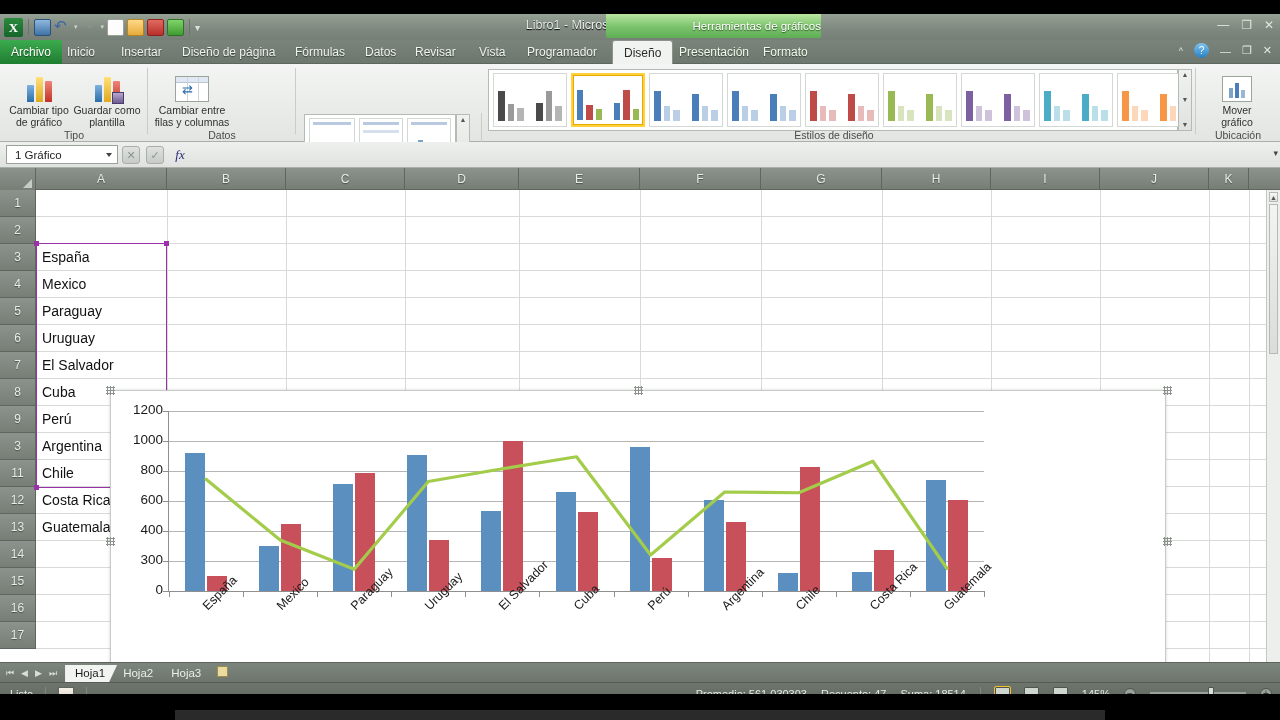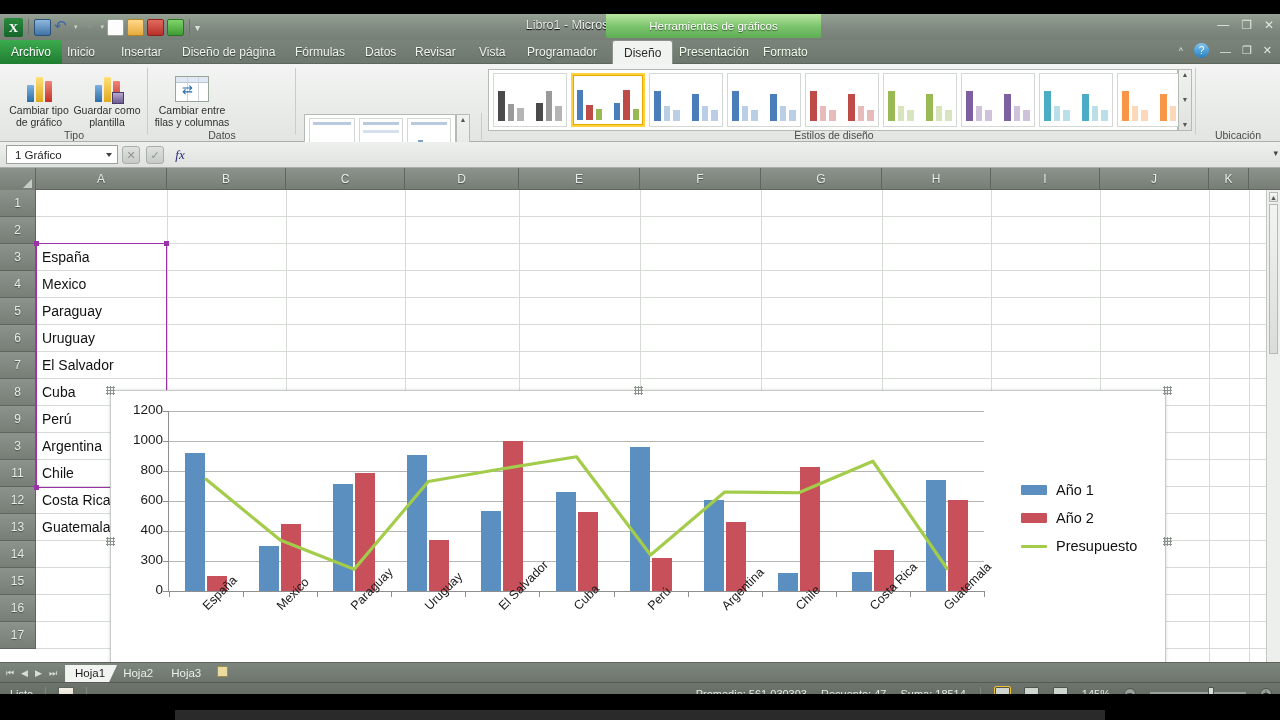--- a/index.html
+++ b/index.html
@@ -30,21 +30,21 @@
   .sep { width:1px;height:16px;background:#6b736b;margin:0 2px;}
   .title-text { position:absolute; left:0; right:0; top:4px; text-align:center;
      color:#e9efe9; font-size:12.5px; text-shadow:0 1px 1px #000; }
   .wbtns { position:absolute; right:6px; top:4px; display:flex; gap:12px; color:#dfe6df; font-size:12px;}
   .wbtns span{cursor:default;}
 
   
   .ctxband { position:absolute; left:606px; top:0px; width:215px; height:24px;
      background:linear-gradient(#b9e6a2,#79c26a 55%,#5fae56);
      border-radius:0 0 2px 2px;
-     color:#fff; font-size:11.5px; text-align:center; line-height:24px;
+     color:#fff; font-size:11.5px; text-align:right; line-height:24px;
      text-shadow:0 1px 1px rgba(0,0,0,.55);}
 
   
   .tabsrow { position:relative; height:24px; background:linear-gradient(#7b847b,#6e776e);
      border-bottom:1px solid #5e665e; }
   .tab { position:absolute; top:0; height:24px; line-height:24px; padding:0 11px;
      color:#eef3ee; font-size:12px; text-shadow:0 1px 1px rgba(0,0,0,.5); white-space:nowrap;}
   .tab.file { background:linear-gradient(#3cab4e,#1f7d31); color:#fff; font-weight:normal; }
   .tab.active { background:#f1f3f1; color:#2b2b2b; text-shadow:none;
       border:1px solid #8b938b; border-bottom:none; border-radius:3px 3px 0 0; }
@@ -405,20 +405,31 @@
         <div class="gscroll" style="left:694px;">
           <div>▲</div>
           <div>▼</div>
           <div>▼</div>
         </div>
         <div class="glabel" style="width:700px;">Estilos de diseño</div>
         <div class="gdiv"></div>
       </div>
 
       <div class="group" style="left:1196px;width:84px;">
+        <div class="bigbtn" style="left:4px;width:74px;">
+          <div class="ico">
+            <span style="width:30px;height:26px;background:#fff;border:1px solid #9aa69a;display:flex;align-items:flex-end;justify-content:center;gap:2px;padding-bottom:3px;">
+              <i style="display:block;width:4px;height:10px;background:#7ea3c9;"></i>
+              <i style="display:block;width:4px;height:15px;background:#4a7ebb;"></i>
+              <i style="display:block;width:4px;height:8px;background:#9ab6d6;"></i>
+            </span>
+          </div>
+          <div class="lbl"><span>Mover</span><br>
+               <span>gráfico</span></div>
+        </div>
         <div class="glabel">Ubicación</div>
       </div>
     </div>
 
     <div class="fbar">
       <div class="namebox">
         <span>1 Gráfico</span>
         <span class="caret"></span>
       </div>
       <div class="fxgroup">
@@ -597,34 +608,20 @@
             <div class="xlab" style="left: 459.5px; top: 212px;">Cuba</div>
             <div class="xlab" style="left: 533.591px; top: 212px;">Perú</div>
             <div class="xlab" style="left: 607.682px; top: 212px;">Argentina</div>
             <div class="xlab" style="left: 681.773px; top: 212px;">Chile</div>
             <div class="xlab" style="left: 755.864px; top: 212px;">Costa Rica</div>
             <div class="xlab" style="left: 829.955px; top: 212px;">Guatemala</div>
           </div>
         <svg id="lineSvg" style="position:absolute;left:58px;top:20px;width:815px;height:180px;pointer-events:none;" viewBox="0 0 815 180">
             <polyline points="37.04545454545455,68.25 111.13636363636364,129 185.22727272727275,158.25 259.3181818181818,70.50000000000001 333.40909090909093,57.75 407.50000000000006,45.75 481.5909090909091,144 555.6818181818181,80.99999999999999 629.7727272727273,81.75000000000001 703.8636363636364,50.25 777.9545454545455,157.5" fill="none" stroke="#a3cc4a" stroke-width="3.2" stroke-linejoin="round" stroke-linecap="round"></polyline>
           </svg>
-        <div class="legend" id="legend" style="left:910px;top:85px;">
-            <div class="legrow">
-              <div class="legkey" style="background: rgb(91, 143, 192);"></div>
-              <div class="legtxt">Año 1</div>
-            </div>
-            <div class="legrow">
-              <div class="legkey" style="background: rgb(200, 80, 90);"></div>
-              <div class="legtxt">Año 2</div>
-            </div>
-            <div class="legrow">
-              <div class="legkey line"></div>
-              <div class="legtxt">Presupuesto</div>
-            </div>
-          </div>
       </div>
 
       <div class="vscroll">
         <div style="margin:2px;height:10px;background:linear-gradient(#f6f7f6,#dfe2df);border:1px solid #b4bab4;font-size:7px;text-align:center;line-height:9px;color:#555;">▲</div>
         <div style="margin:2px;height:150px;background:linear-gradient(#f2f4f2,#d9dcd9);border:1px solid #b4bab4;"></div>
       </div>
     </div>
 
     <div class="sheetbar">
       <div class="navbtns">

